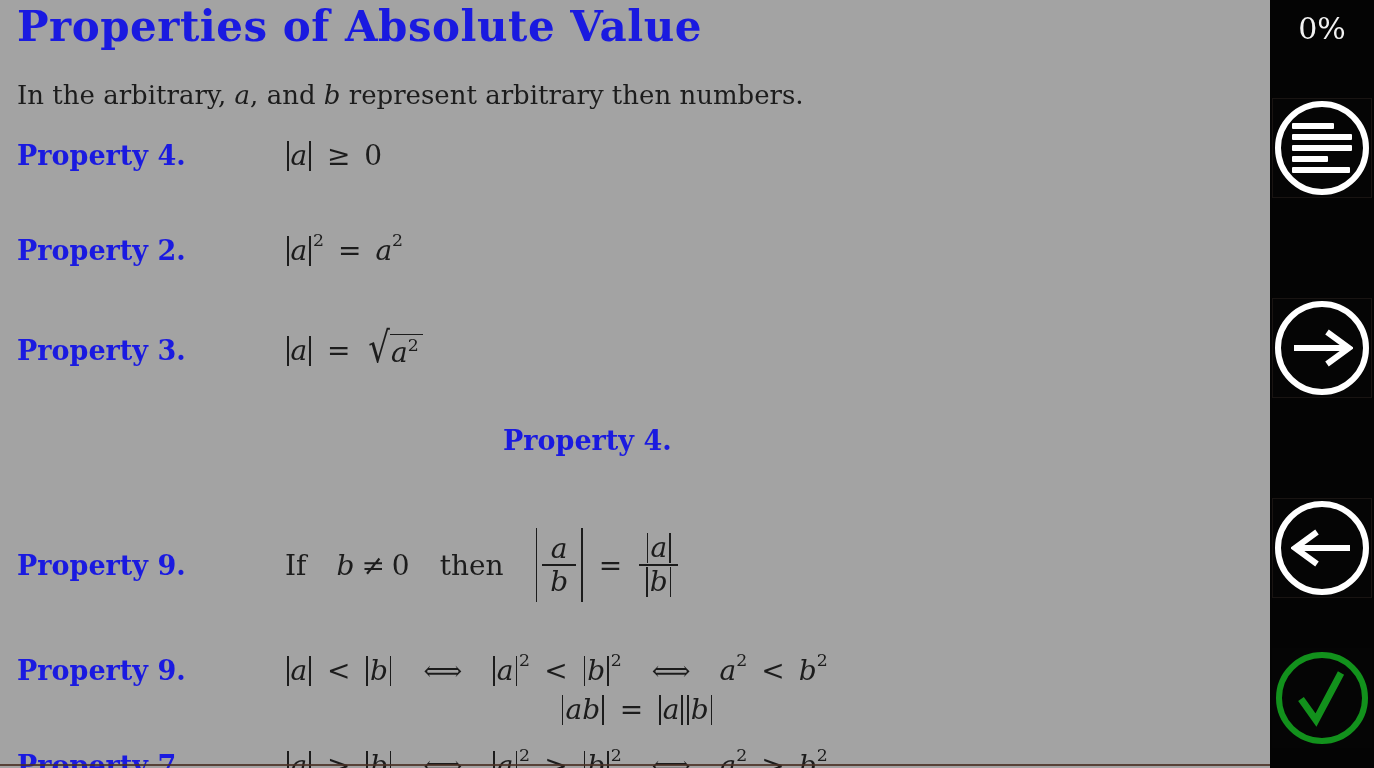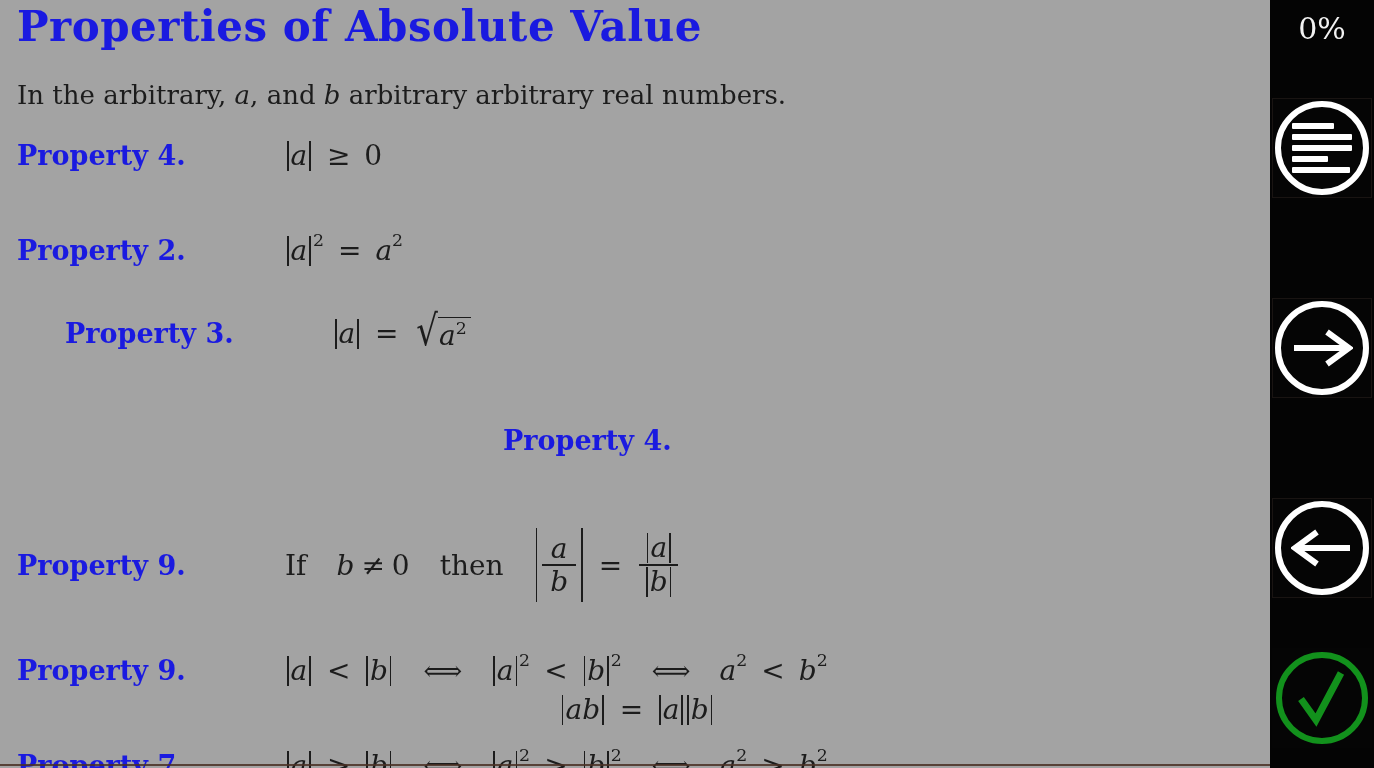--- a/index.html
+++ b/index.html
@@ -250,21 +250,21 @@
 </head>
 <body>
 
 <div id="page">
 
   <div id="slide">
 
     <div class="title">Properties of Absolute Value</div>
 
     <div class="intro">
-      <span>In the arbitrary, </span><span class="mvar">a</span><span>, and </span><span class="mvar">b</span><span> arbitrary arbitrary real numbers.</span>
+      <span>In the arbitrary, </span><span class="mvar">a</span><span>, and </span><span class="mvar">b</span><span> represent arbitrary then numbers.</span>
     </div>
 
     <div class="prop-row" style="top:139px;">
       <div class="prop-label">Property 4.</div>
       <div class="prop-math">
         <span class="bar bar-s"></span>
           <span class="mi">a</span>
           <span class="bar bar-s"></span>
         <span class="sp"></span>
           <span class="mo">≥</span>
@@ -281,21 +281,21 @@
           <span class="bar bar-s"></span>
           <span class="sup-up">2</span>
         <span class="sp"></span>
           <span class="mo">=</span>
           <span class="sp"></span>
         <span class="mi">a</span>
           <span class="sup-up">2</span>
       </div>
     </div>
 
-    <div class="prop-row" style="top:315px;margin-left:48px;">
+    <div class="prop-row" style="top:332px;">
       <div class="prop-label">Property 3.</div>
       <div class="prop-math">
         <span class="bar bar-s"></span>
           <span class="mi">a</span>
           <span class="bar bar-s"></span>
         <span class="sp"></span>
           <span class="mo">=</span>
           <span class="sp"></span>
         <span class="sqrt">
           <span class="sqrt-sign">√</span>

